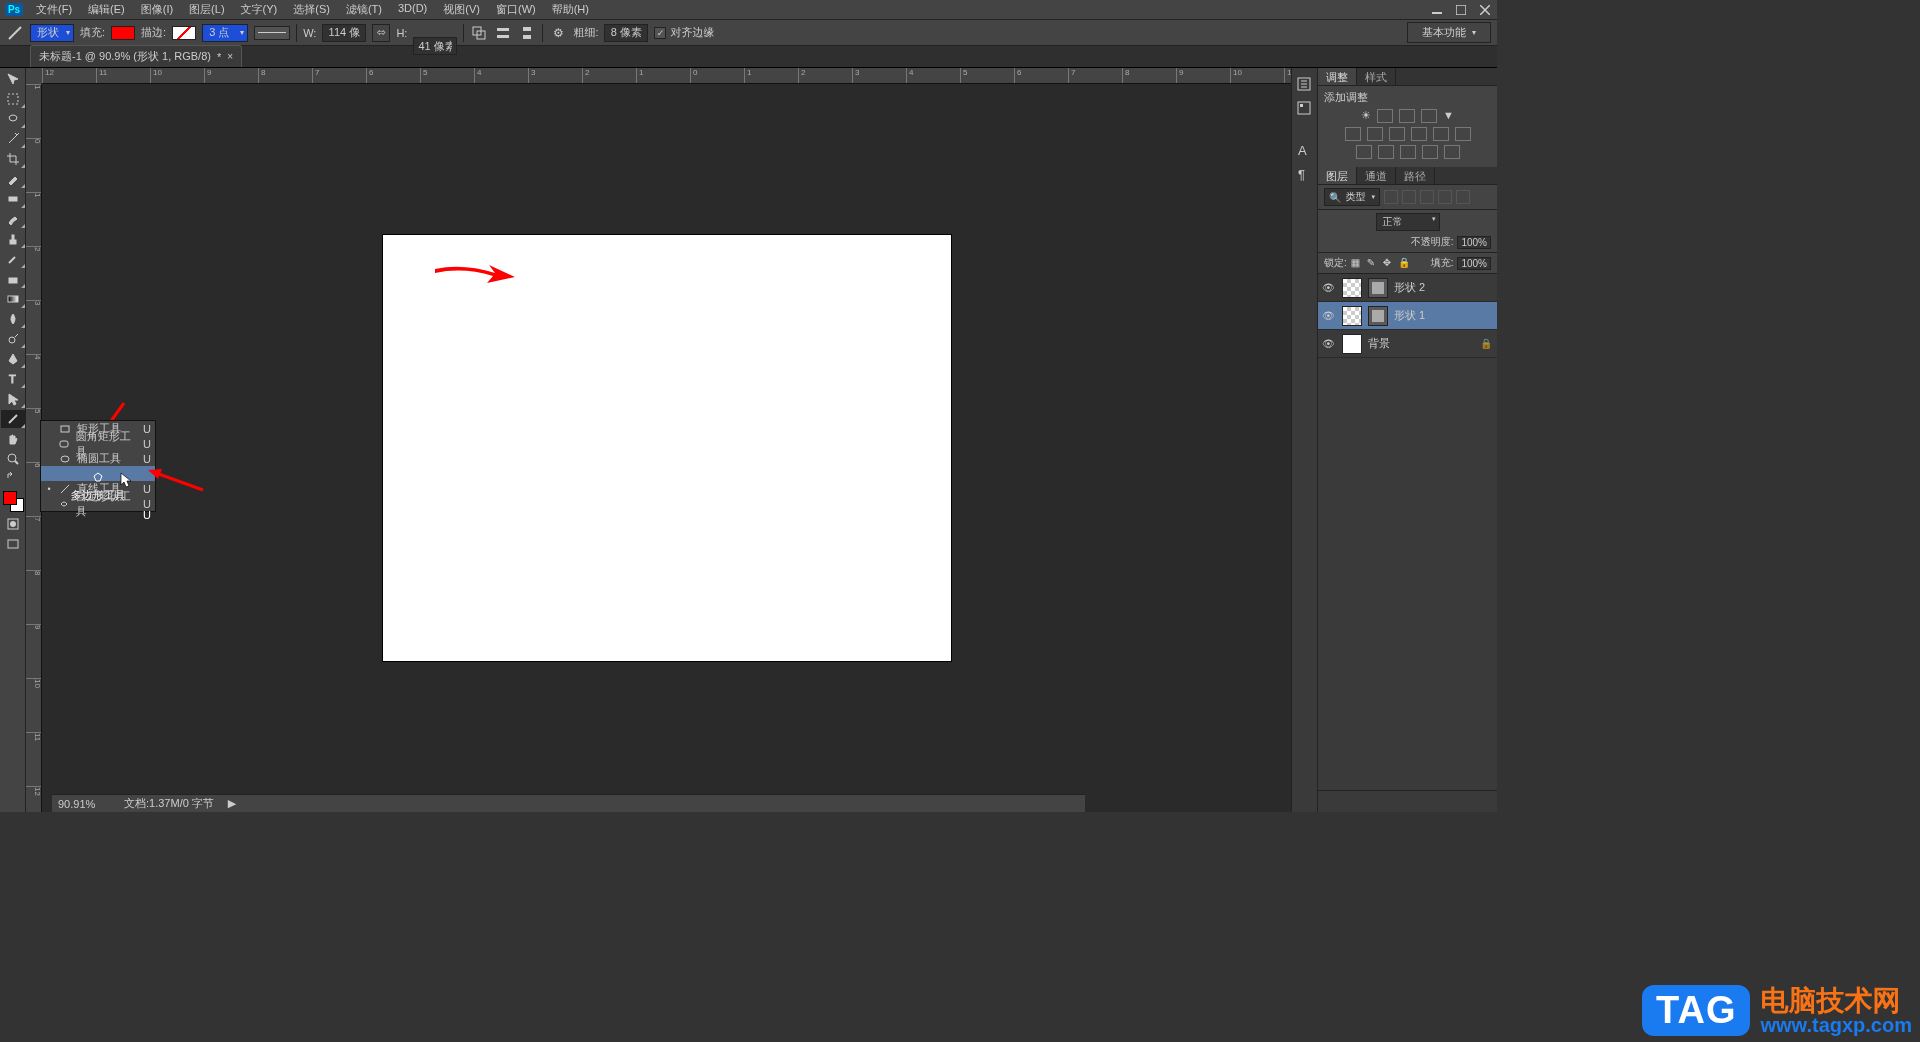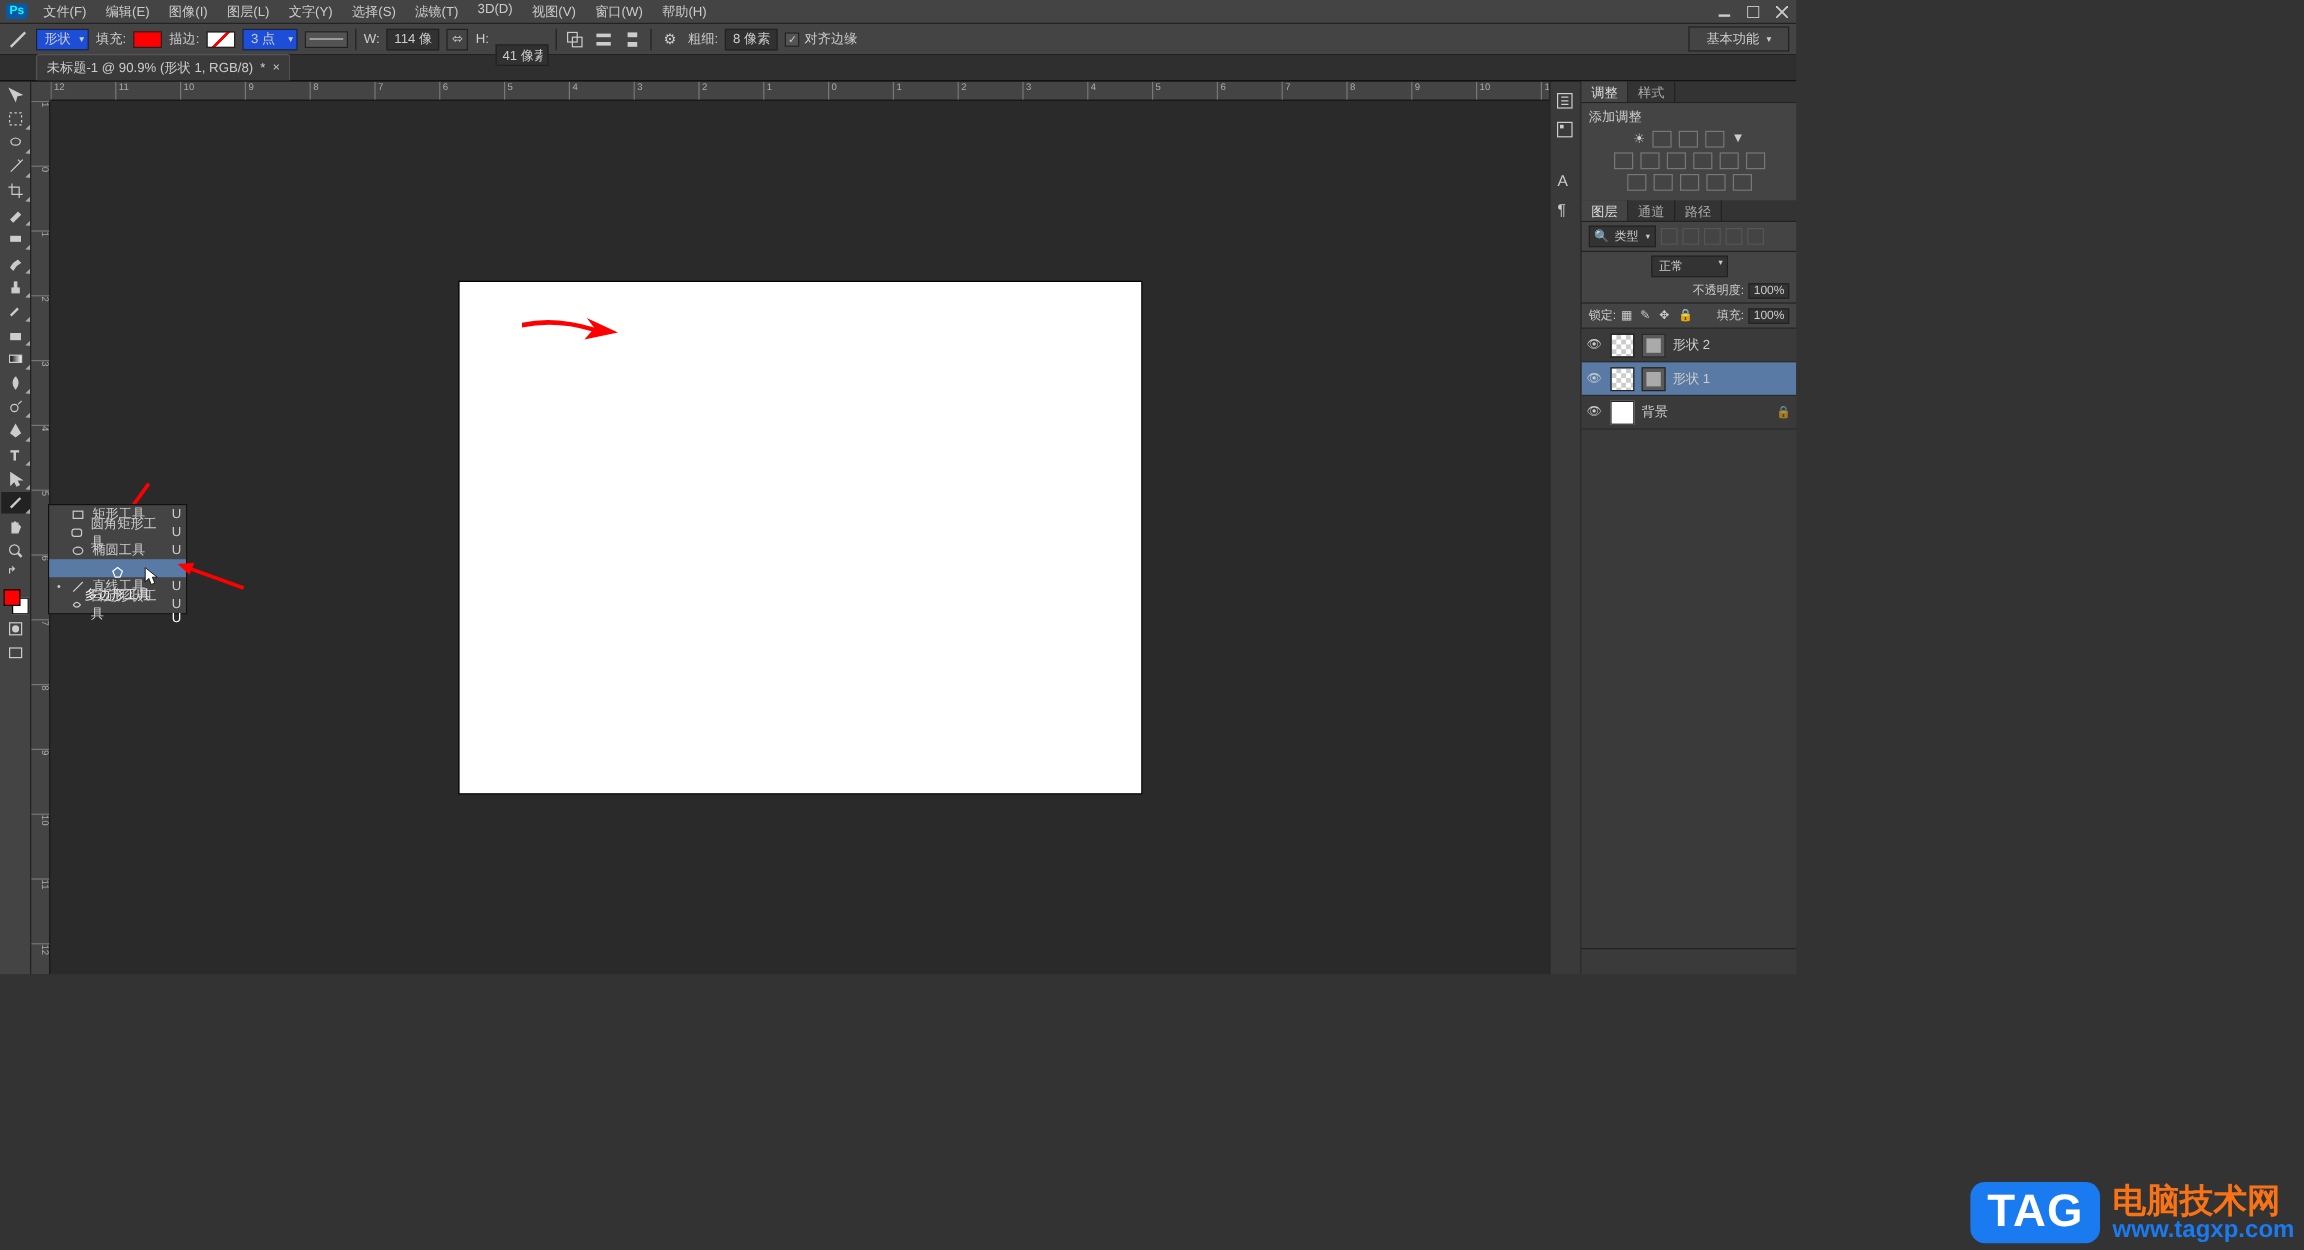--- a/index.html
+++ b/index.html
@@ -412,20 +412,25 @@
           <path d="M2 8 Q30 2 62 12 L56 4 L82 16 L54 22 L60 15 Q30 6 2 12 Z" fill="#f00"></path>
         </svg>
       </div>
     </div>
 
     <svg class="anno-arrow1">
         <line x1="60" y1="5" x2="6" y2="80" stroke="#f00" stroke-width="3"></line>
         <polygon points="0,88 12,76 8,72" fill="#f00"></polygon>
       </svg>
 
+    <div class="statusbar">
+      <span class="zoom">90.91%</span>
+      <span>文档:1.37M/0 字节</span>
+      <span class="expand">▶</span>
+    </div>
   </div>
 
   <div class="dock-strip">
     <div class="dock-ico"><svg width="16" height="16">
           <rect x="2" y="2" width="12" height="12" fill="none" stroke="#ccc"></rect>
           <path d="M5 5h6M5 8h6M5 11h6" stroke="#ccc"></path>
         </svg></div>
     <div class="dock-ico"><svg width="16" height="16">
           <rect x="2" y="2" width="12" height="12" fill="none" stroke="#ccc"></rect>
           <rect x="4" y="4" width="3" height="3" fill="#ccc"></rect>

